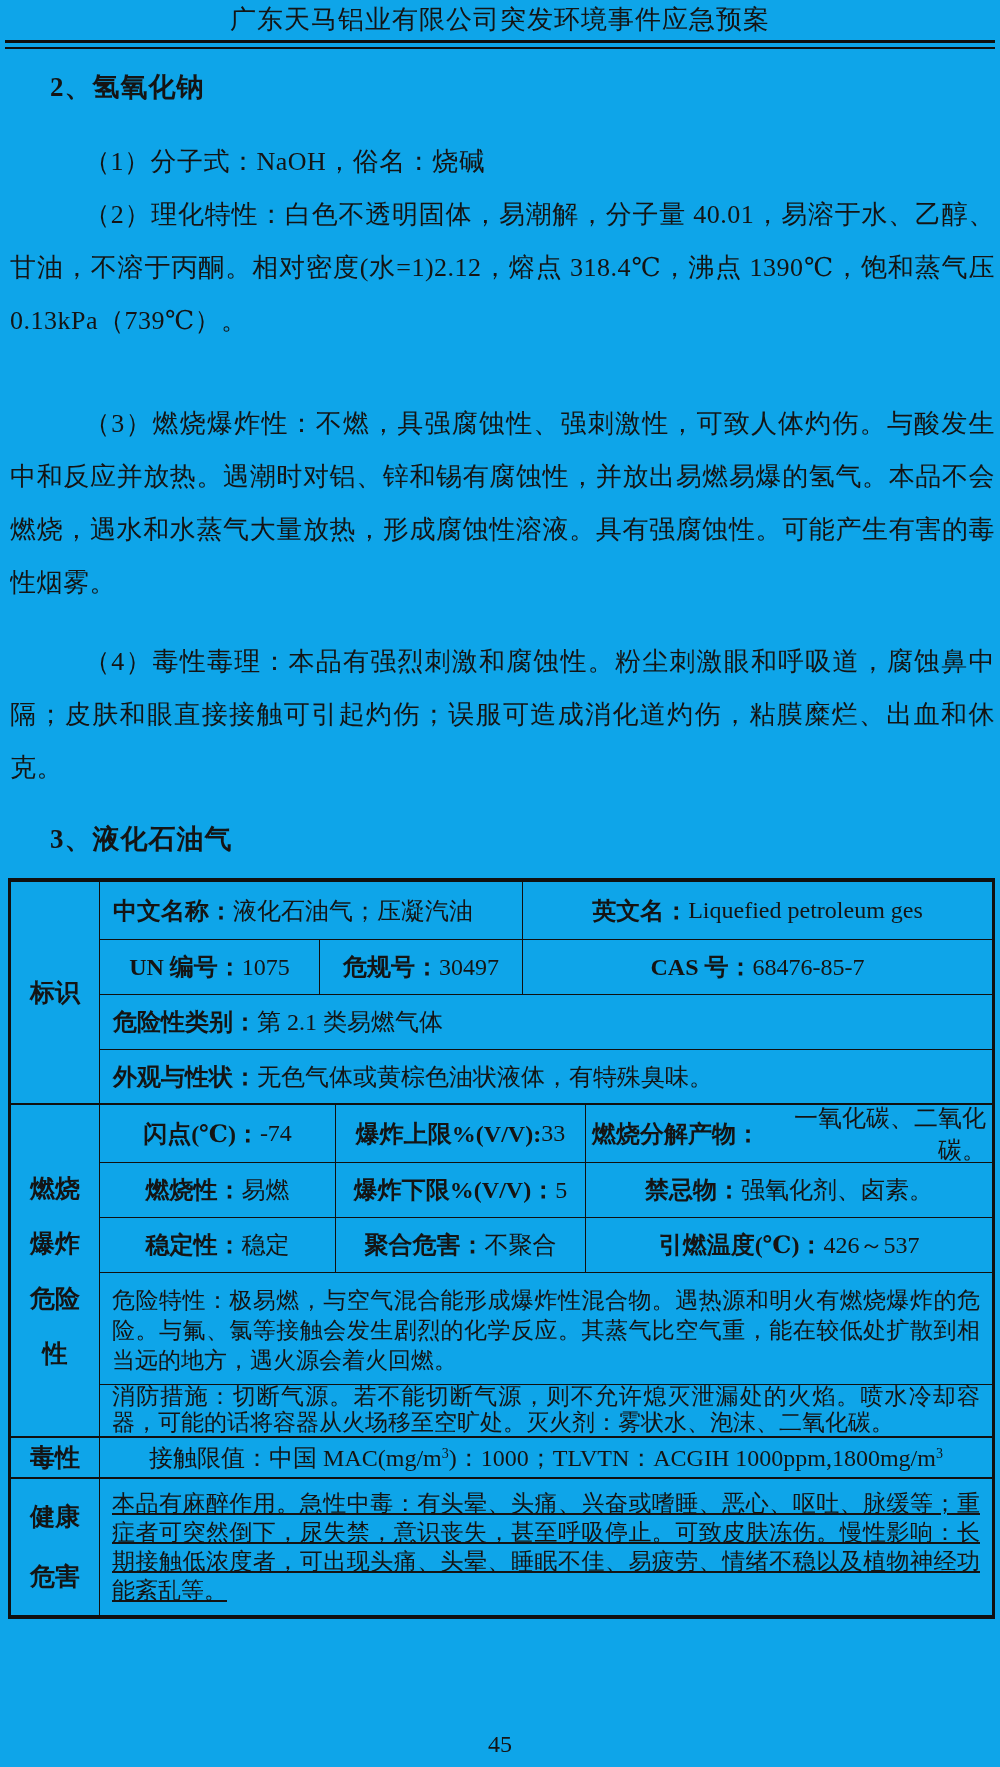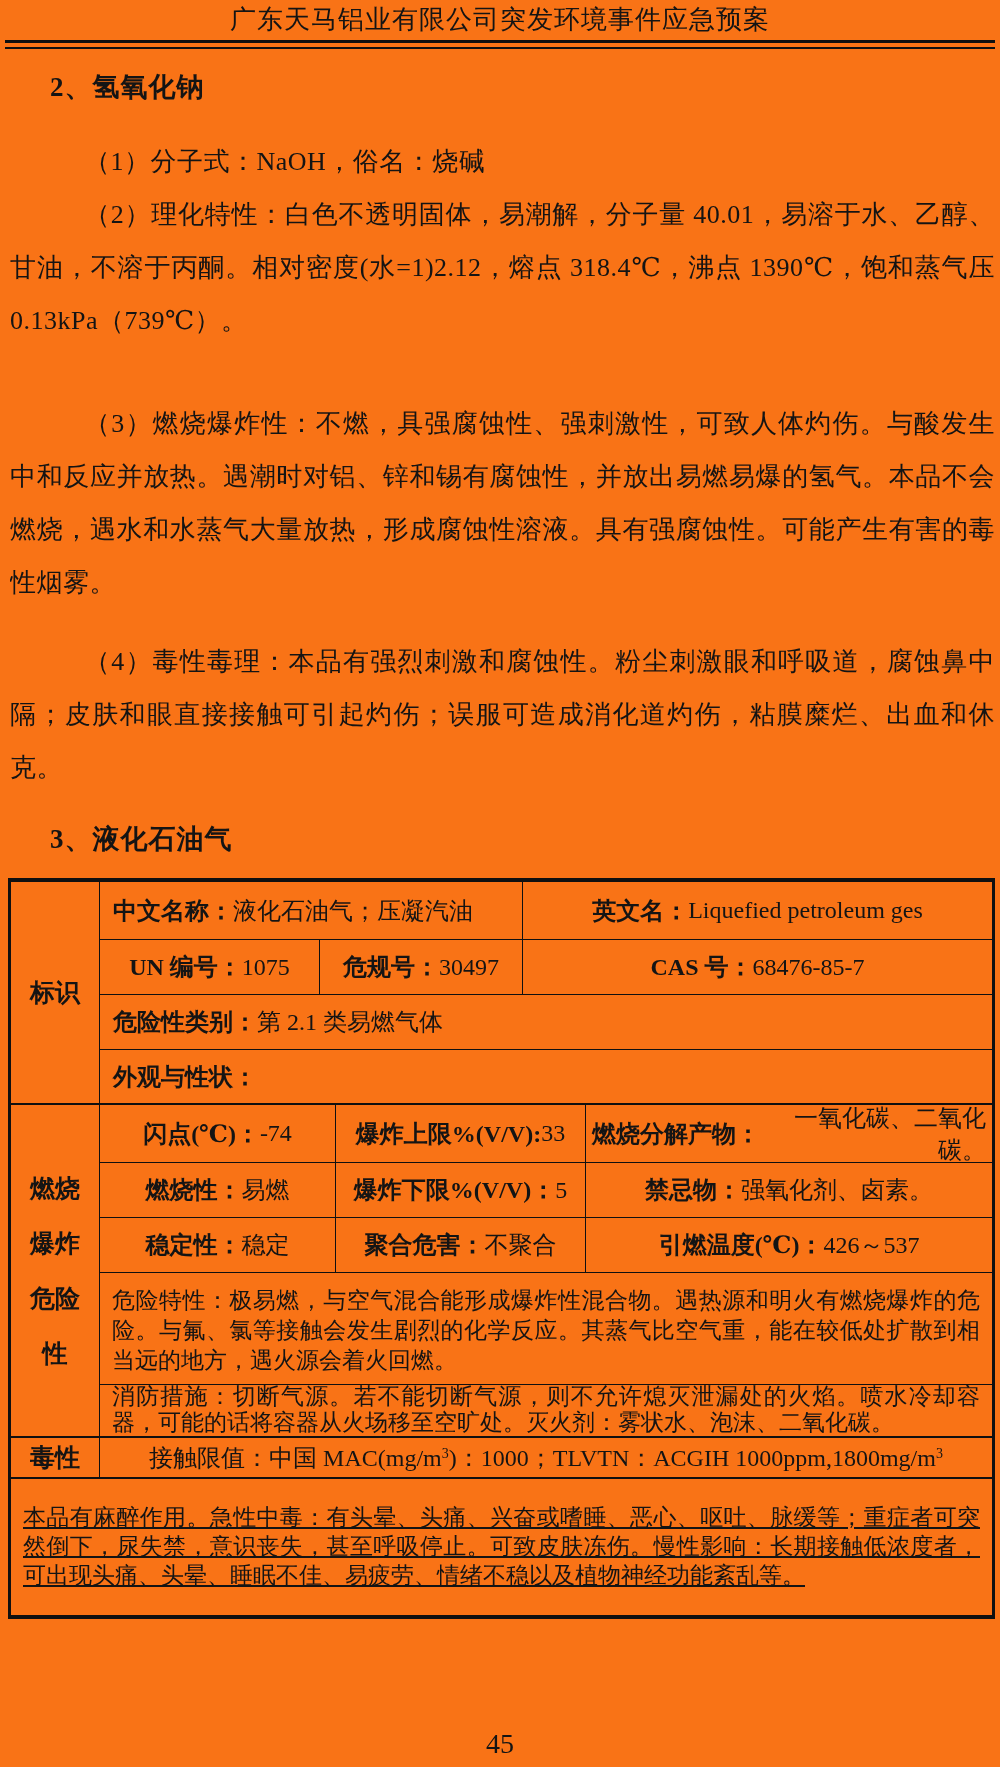--- a/index.html
+++ b/index.html
@@ -1,18 +1,18 @@
 <!DOCTYPE html>
 <html><head>
 <meta charset="utf-8">
 <style>
   * { margin:0; padding:0; box-sizing:border-box; }
   html,body { background:#ffffff; }
   .page {
-    width:1000px; height:1767px; margin:0 auto; background:#f97316; color:#141414;
+    width:1000px; height:1767px; margin:0 auto; background:#0ea5e9; color:#141414;
     font-family:"Liberation Serif","DejaVu Serif",serif; position:relative; overflow:hidden;
   }
   .doc-header { padding-top:6px; text-align:center; font-size:26px; line-height:28px; letter-spacing:1px; }
   .header-rule { margin:6px 5px 0 5px; height:9px; border-top:3px solid #101010; border-bottom:2px solid #101010; }
   .sec-heading { font-size:27px; font-weight:bold; line-height:40px; margin-left:50px; letter-spacing:1px; }
   .h2a { margin-top:18px; }
   .h3a { margin-top:25px; }
   .para {
     font-size:26px; line-height:53px; margin:0 5px 0 10px; text-indent:74px;
     text-align:justify; overflow:hidden; letter-spacing:0.5px;
@@ -45,21 +45,21 @@
   .c-center{ justify-content:center; padding:0 6px; }
   .fl { font-weight:bold; white-space:pre; }
   .fv { white-space:pre-wrap;text-align:right; }
   .multiline {
     display:block; font-size:23px; line-height:30px; padding:9px 12px 4px 12px;
     text-align:justify; overflow:hidden;
   }
   .tight { line-height:26px; padding-top:2px; }
   .r11 { line-height:29px; padding-top:3px;text-decoration:underline; }
   .sup { font-size:14px; vertical-align:8px; }
-  .pagenum { margin-top:110px; text-align:center; font-size:28px; line-height:30px; }
+  .pagenum { margin-top:110px; text-align:center; font-size:24px; line-height:30px; }
 </style>
 </head>
 <body>
 
 <div class="page">
 
   <div class="doc-header">广东天马铝业有限公司突发环境事件应急预案</div>
   <div class="header-rule"></div>
 
   <div class="sec-heading h2a">2、氢氧化钠</div>
@@ -102,20 +102,21 @@
         </div>
         <div class="trow" style="flex:0 0 55px">
           <div class="cell c-left">
             <span class="fl">危险性类别：</span>
               <span class="fv">第 2.1 类易燃气体</span>
           </div>
         </div>
         <div class="trow">
           <div class="cell c-left">
             <span class="fl">外观与性状：</span>
+              <span class="fv">无色气体或黄棕色油状液体，有特殊臭味。</span>
           </div>
         </div>
       </div>
     </div>
 
     <div class="sect s2">
       <div class="labelcol">
         <div class="ll">燃烧</div>
         <div class="ll">爆炸</div>
         <div class="ll">危险</div>
@@ -182,20 +183,24 @@
       <div class="sectbody">
         <div class="trow">
           <div class="cell c-center">
             <span><span class="fv">接触限值：中国 MAC(mg/m</span><span class="sup">3</span><span class="fv">)：1000；TLVTN：ACGIH 1000ppm,1800mg/m</span><span class="sup">3</span></span>
           </div>
         </div>
       </div>
     </div>
 
     <div class="sect s4">
+      <div class="labelcol">
+        <div class="ll2">健康</div>
+        <div class="ll2">危害</div>
+      </div>
       <div class="sectbody">
         <div class="trow">
           <div class="cell">
             <span class="multiline r11">本品有麻醉作用。急性中毒：有头晕、头痛、兴奋或嗜睡、恶心、呕吐、脉缓等；重症者可突然倒下，尿失禁，意识丧失，甚至呼吸停止。可致皮肤冻伤。慢性影响：长期接触低浓度者，可出现头痛、头晕、睡眠不佳、易疲劳、情绪不稳以及植物神经功能紊乱等。</span>
           </div>
         </div>
       </div>
     </div>
 
   </div>

